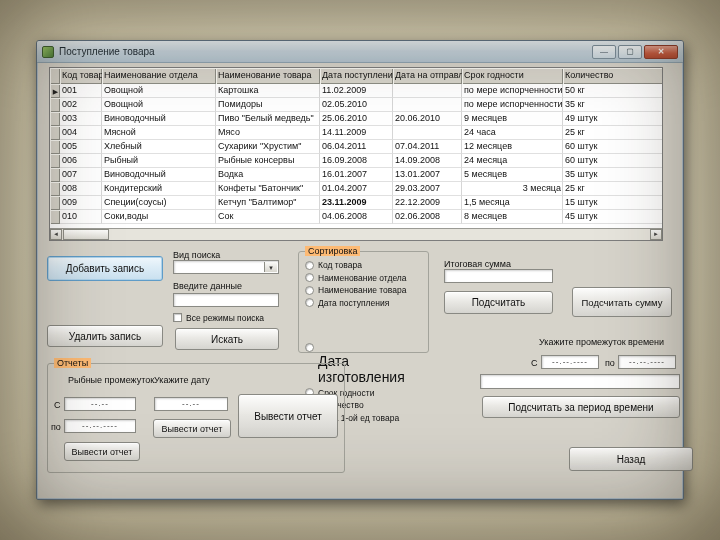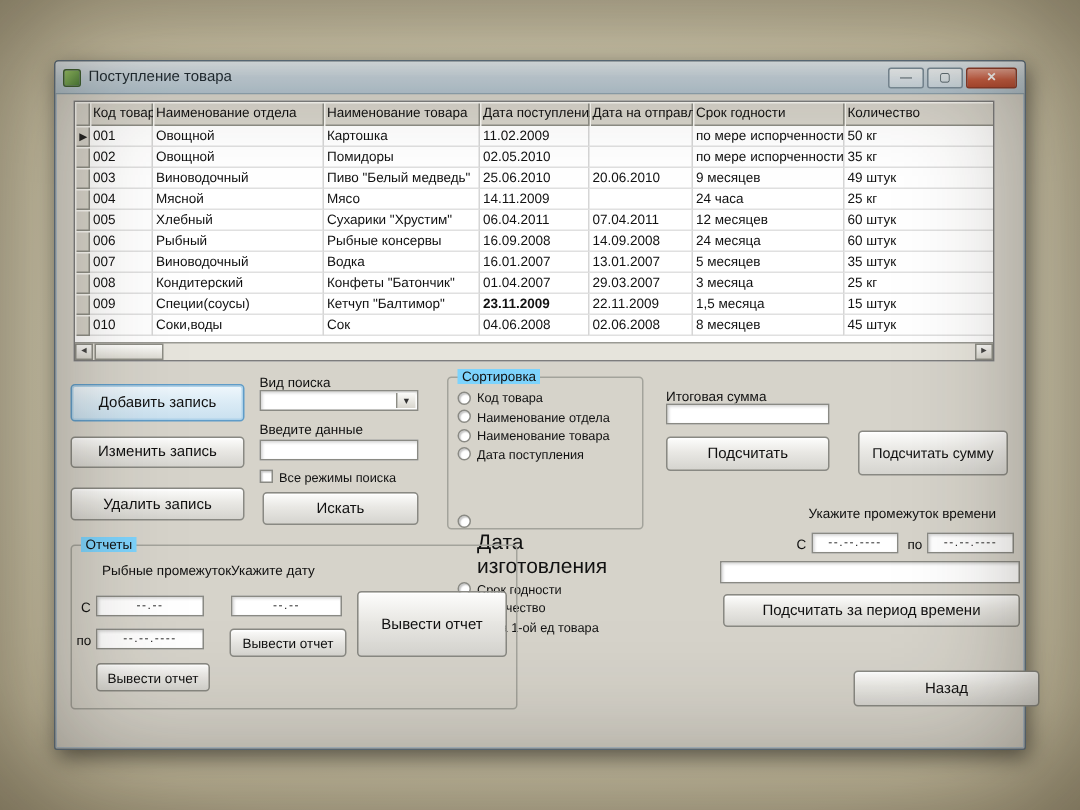--- a/index.html
+++ b/index.html
@@ -63,21 +63,21 @@
     box-shadow: inset 0 0 0 1px #aed2ea, inset 0 1px 0 #fff;
     background:linear-gradient(#f0f7fc,#dcecf6 45%,#c9e0ef); }
   .edit { position:absolute; background:#fff; border:1px solid #8a8a84;
     box-shadow: inset 1px 1px 2px rgba(0,0,0,.18); font-size:9px; padding:1px 3px;
     color:#333; overflow:hidden; white-space:nowrap; }
   .edit.mask { text-align:center; letter-spacing:1px; color:#222; font-size:8px; }
   .combo-arrow { position:absolute; right:1px; top:1px; bottom:1px; width:13px;
     background:linear-gradient(#fafaf8,#d8d6ce); border-left:1px solid #8d8d85;
     font-size:7px; text-align:center; line-height:11px; color:#333; }
   .group { position:absolute; border:1px solid #a3a39b; border-radius:3px; }
-  .gtitle { position:absolute; top:-6px; left:6px; background:#7dd3fc; padding:0 3px;
+  .gtitle { position:absolute; top:-6px; left:6px; background:#fdba74; padding:0 3px;
     font-size:9px; white-space:nowrap; }
   .opt { display:flex; align-items:center; margin-bottom:2.5px; }
   .radio { width:9px; height:9px; border-radius:50%; border:1px solid #8a8a84;
     background:#fff; box-shadow: inset 1px 1px 1px rgba(0,0,0,.22); margin-right:4px; flex:none; }
   .check { position:absolute; width:9px; height:9px; border:1px solid #8a8a84;
     background:#fff; box-shadow: inset 1px 1px 1px rgba(0,0,0,.22); }
 </style>
 </head>
 <body>
 
@@ -176,30 +176,30 @@
             <span class="gcell" style="width: 101px;">5 месяцев</span>
             <span class="gcell" style="width: 101px;">35 штук</span>
           </div>
           <div class="grid-row">
             <span class="gcell selcell" style="width: 10px;"></span>
             <span class="gcell" style="width: 42px;">008</span>
             <span class="gcell" style="width: 114px;">Кондитерский</span>
             <span class="gcell" style="width: 104px;">Конфеты "Батончик"</span>
             <span class="gcell" style="width: 73px;">01.04.2007</span>
             <span class="gcell" style="width: 69px;">29.03.2007</span>
-            <span class="gcell" style="width: 101px;">3 месяца</span>
+            <span class="gcell" style="width: 101px; text-align: right;">3 месяца</span>
             <span class="gcell" style="width: 101px;">25 кг</span>
           </div>
           <div class="grid-row">
             <span class="gcell selcell" style="width: 10px;"></span>
             <span class="gcell" style="width: 42px;">009</span>
             <span class="gcell" style="width: 114px;">Специи(соусы)</span>
             <span class="gcell" style="width: 104px;">Кетчуп "Балтимор"</span>
             <span class="gcell" style="width: 73px; font-weight: bold;">23.11.2009</span>
-            <span class="gcell" style="width: 69px;">22.11.2009</span>
+            <span class="gcell" style="width: 69px;">22.12.2009</span>
             <span class="gcell" style="width: 101px;">1,5 месяца</span>
             <span class="gcell" style="width: 101px;">15 штук</span>
           </div>
           <div class="grid-row">
             <span class="gcell selcell" style="width: 10px;"></span>
             <span class="gcell" style="width: 42px;">010</span>
             <span class="gcell" style="width: 114px;">Соки,воды</span>
             <span class="gcell" style="width: 104px;">Сок</span>
             <span class="gcell" style="width: 73px;">04.06.2008</span>
             <span class="gcell" style="width: 69px;">02.06.2008</span>
@@ -209,21 +209,20 @@
         </div>
       <div class="hscroll">
         <span class="sbtn">◄</span>
         <span class="sthumb"></span>
         <span class="sspacer"></span>
         <span class="sbtn">►</span>
       </div>
     </div>
 
     <div class="btn focused" style="left:10px; top:215px; width:116px; height:25px;">Добавить запись</div>
-    <div class="btn" style="left:10px; top:250px; width:116px; height:21px;">Изменить запись</div>
     <div class="btn" style="left:10px; top:284px; width:116px; height:22px;">Удалить запись</div>
 
     <span class="lbl" style="left:136px; top:209px;">Вид поиска</span>
     <div class="edit" style="left:136px; top:219px; width:106px; height:14px;">
       <span class="combo-arrow">▾</span>
     </div>
     <span class="lbl" style="left:136px; top:240px;">Введите данные</span>
     <div class="edit" style="left:136px; top:252px; width:106px; height:14px;"></div>
     <span class="check" style="left:136px; top:272px;"></span>
     <span class="lbl" style="left:149px; top:272px; font-size:8.5px;">Все режимы поиска</span>

